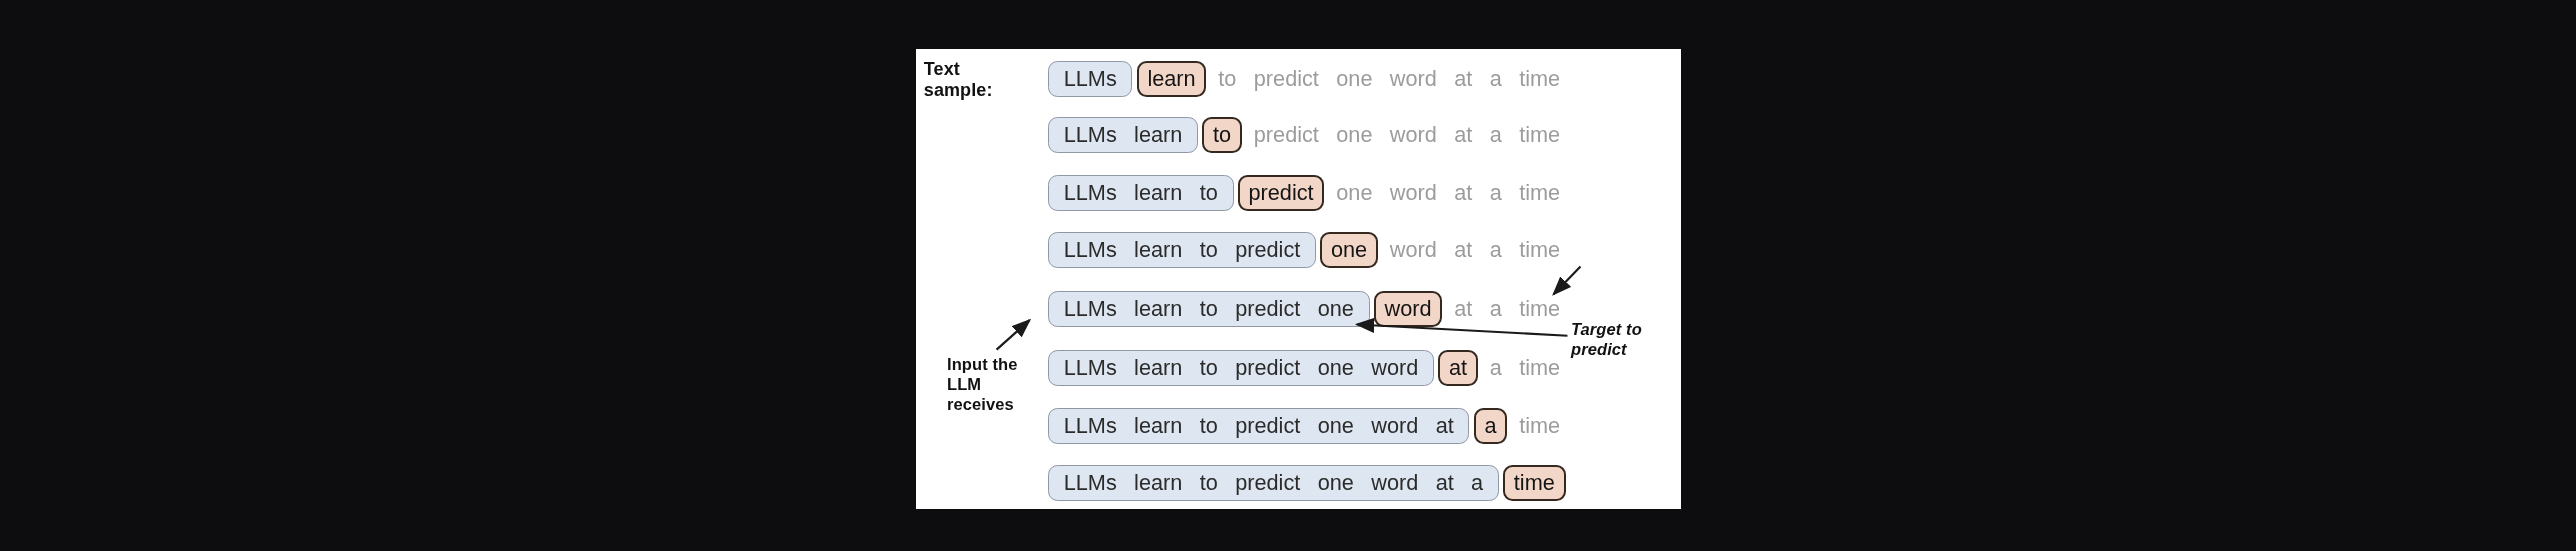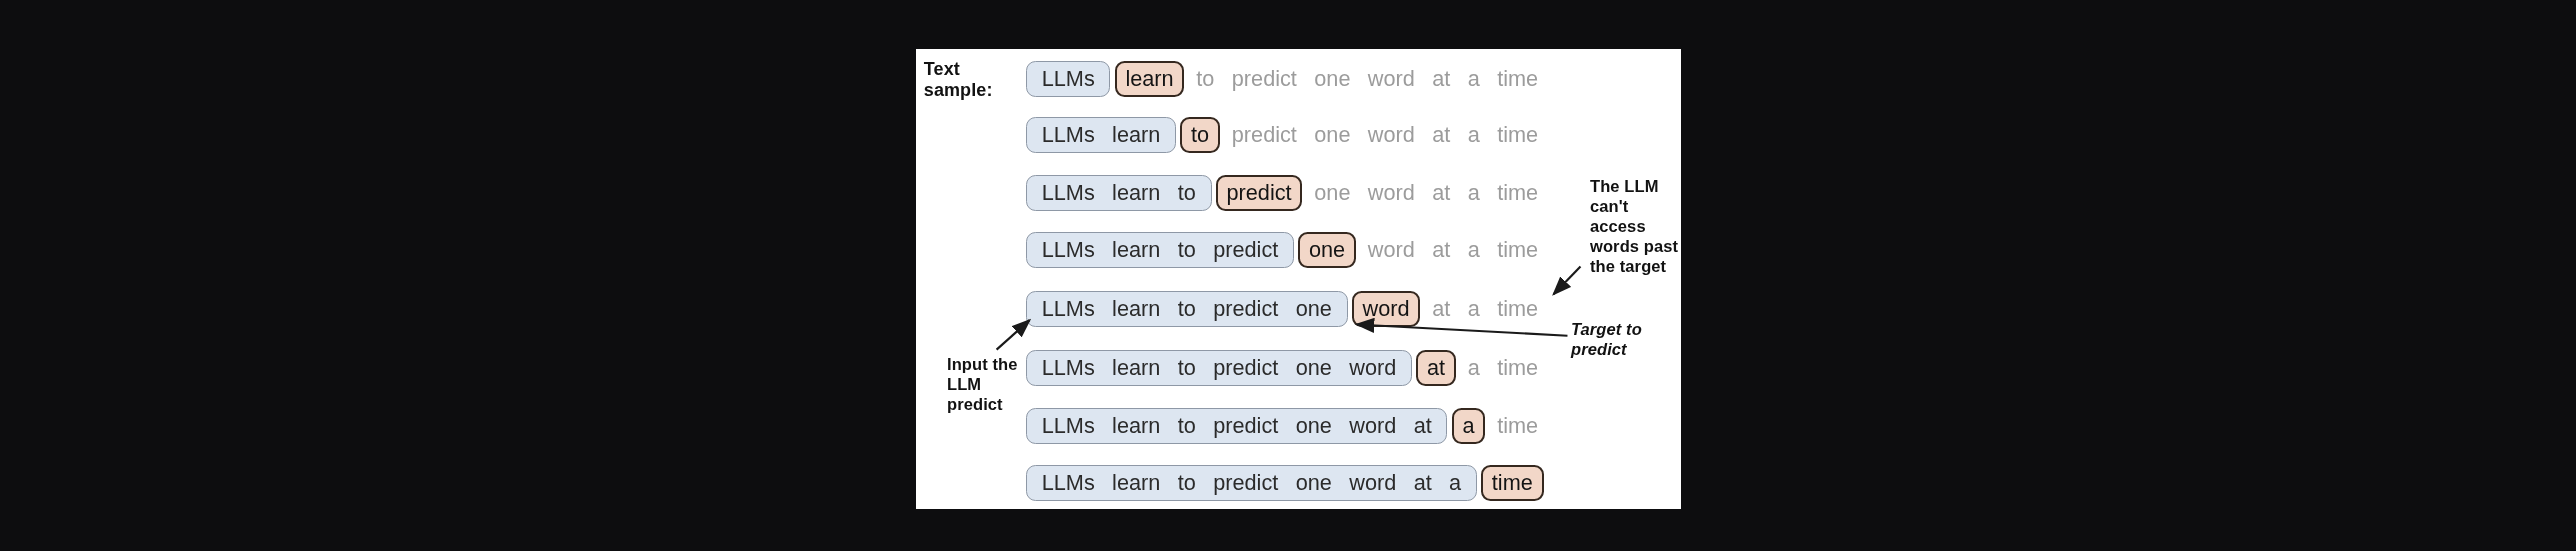--- a/index.html
+++ b/index.html
@@ -23,21 +23,21 @@
     font-size: 16.5px;
     line-height: 20px;
     letter-spacing: 0.1px;
   }
   .label.text-sample { left: 7.8px; top: 9.5px; font-size: 18px; line-height: 21.7px; }
   .label.input-receives { left: 31px; top: 305px; }
   .label.cant-access { left: 674px; top: 127px; }
   .label.target-predict { left: 655px; top: 270px; font-style: italic; }
   .rows { position: absolute; left: 0; top: 0; width: 100%; height: 100%; }
   .row {
-    position: absolute; left: 110px;
+    position: absolute; left: 132px;
     display: flex; align-items: center;
     height: 36px;
   }
   .ctx {
     display: flex; align-items: center;
     height: 36px;
     background: var(--ctx-fill, #dde6f1);
     border: 1.7px solid var(--ctx-border, #8e98a6);
     border-radius: 9.5px;
     padding: 0 6px;
@@ -191,31 +191,27 @@
             <span class="w">word</span>
             <span class="w">at</span>
             <span class="w">a</span>
           </div>
           <div class="tgt">
             <span class="w">time</span>
           </div>
         </div>
       </div>
 
-    <div class="label cant-access">The LLM
-can't access
-words past
-the target</div>
 
     <div class="label target-predict">Target to
 predict</div>
 
     <div class="label input-receives">Input the
 LLM
-predict</div>
+receives</div>
 
     <svg class="arrows" viewBox="0 0 883 531">
       <defs>
         <marker id="ah" markerWidth="9" markerHeight="7" refX="8" refY="3.5" orient="auto">
           <path d="M0,0 L9,3.5 L0,7 Z" fill="#1a1a1a"></path>
         </marker>
       </defs>
       <line x1="93" y1="347" x2="131" y2="313" stroke="#1a1a1a" stroke-width="2.5" marker-end="url(#ah)"></line>
       <line x1="752" y1="331" x2="509" y2="318" stroke="#1a1a1a" stroke-width="2.5" marker-end="url(#ah)"></line>
       <line x1="767" y1="251" x2="736" y2="283" stroke="#1a1a1a" stroke-width="2.5" marker-end="url(#ah)"></line>

